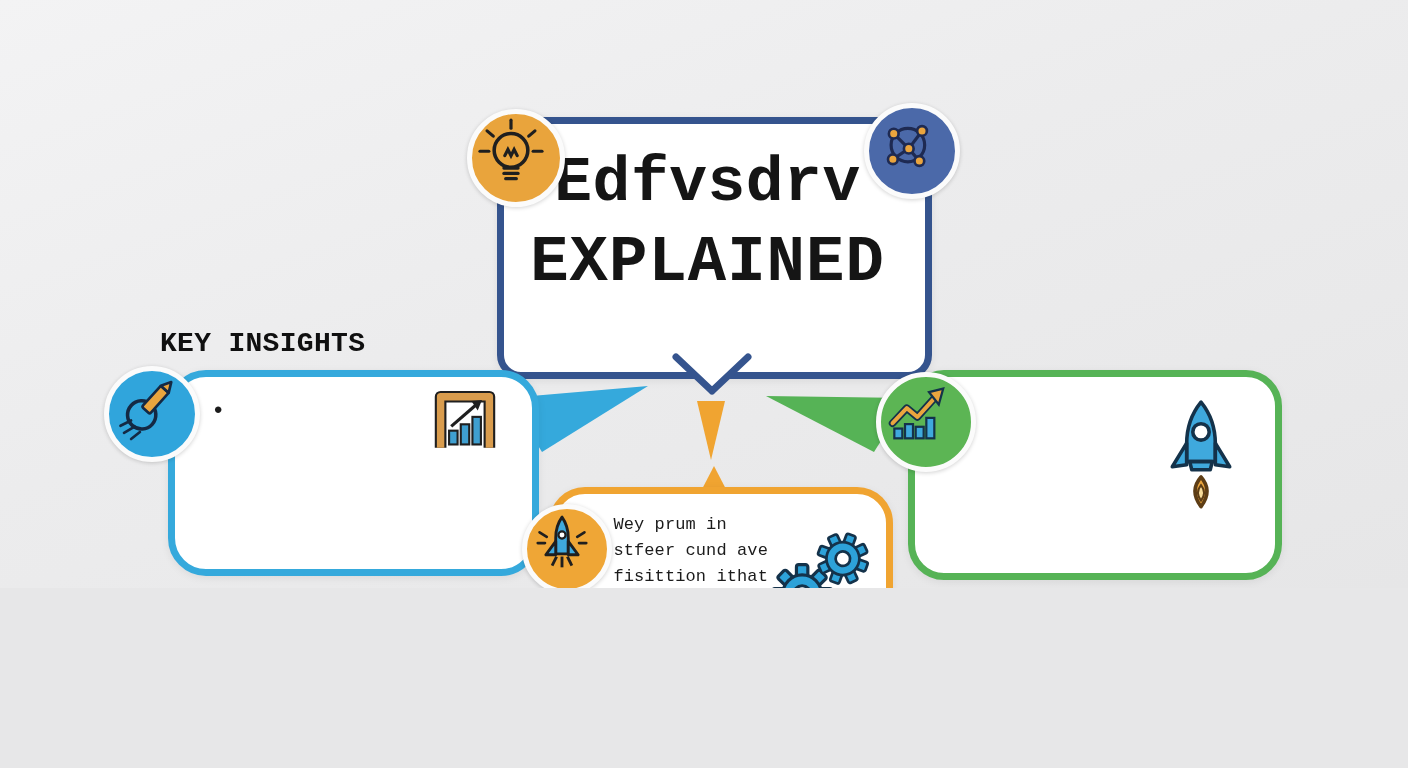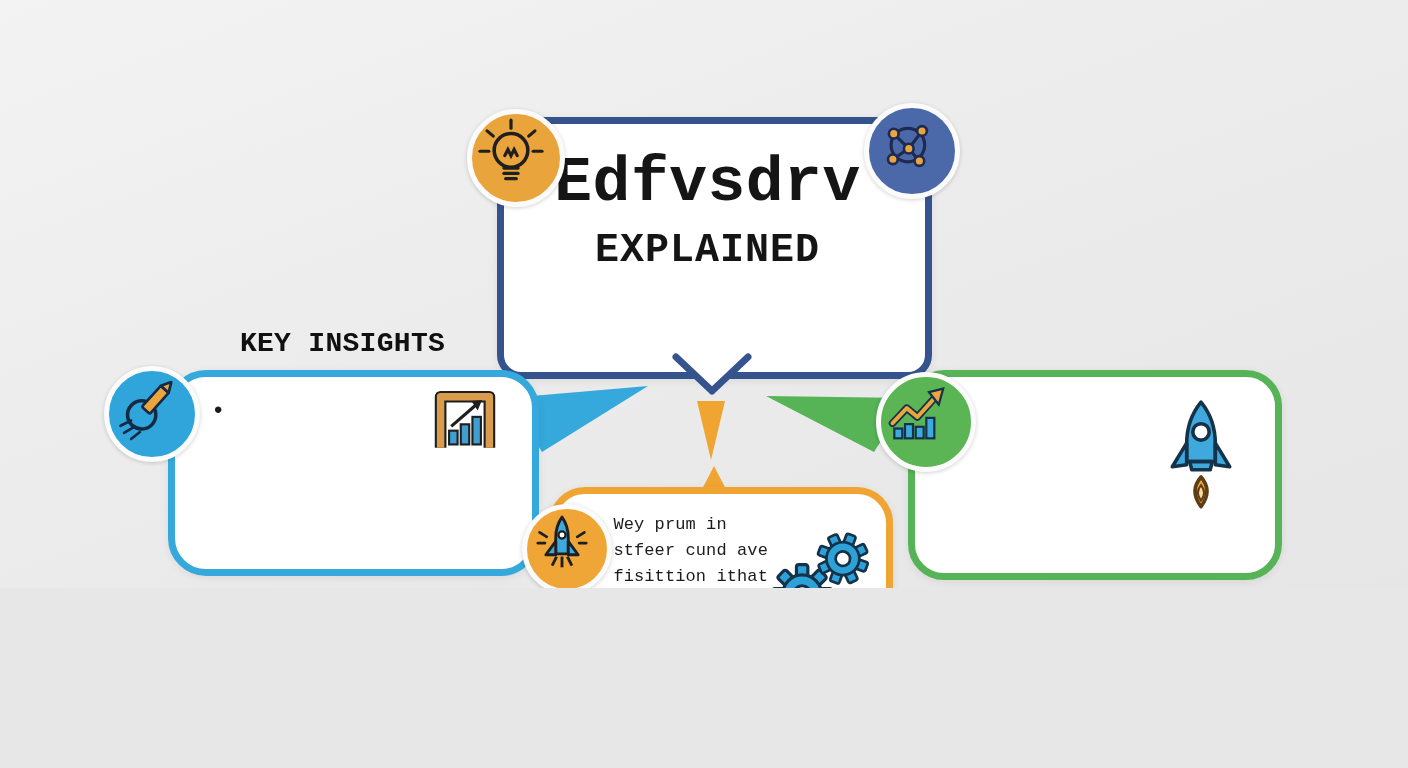--- a/index.html
+++ b/index.html
@@ -12,23 +12,23 @@
   .layer{position:absolute;left:0;top:0;width:1408px;height:768px;pointer-events:none;}
 
   .box{position:absolute;background:#fff;border-style:solid;box-shadow:0 2px 8px rgba(0,0,0,.07);}
   .box.central{left:497px;top:117px;width:421px;height:248px;border-width:7px;border-radius:24px;}
   .box.left{left:168px;top:370px;width:357px;height:192px;border-width:7px;border-radius:38px;}
   .box.uses{left:549px;top:487px;width:330px;height:201px;border-width:7px;border-radius:36px;}
   .box.right{left:908px;top:370px;width:360px;height:196px;border-width:7px;border-radius:36px;}
 
   .title-wrap{position:absolute;left:497px;top:152px;width:421px;text-align:center;}
   .title-line1{font-size:63px;font-weight:700;letter-spacing:.5px;color:#151515;line-height:1;}
-  .title-line2{font-size:40px;font-weight:700;letter-spacing:1px;color:#151515;line-height:1;margin-top:16px;}
-
-  .heading{position:absolute;font-size:28px;font-weight:700;color:#101010;text-align:center;letter-spacing:.3px;}
+  .title-line2{font-size:64px;font-weight:700;letter-spacing:1px;color:#151515;line-height:1;margin-top:16px;}
+
+  .heading{position:absolute;font-size:28px;font-weight:700;color:#101010;text-align:left;letter-spacing:.3px;}
   .heading.ki{left:160px;top:328px;width:365px;}
   .heading.us{left:556px;top:448px;width:330px;}
   .heading.fp{left:900px;top:328px;width:375px;}
 
   .textblock{position:absolute;display:flex;align-items:flex-start;}
   .textblock .bullet{font-size:24px;line-height:24px;margin-right:9px;}
   .textblock .body{font-size:22px;line-height:24px;white-space:pre-line;letter-spacing:.1px;}
   .tb-ki{left:211px;top:400px;width:300px;}
   .tb-us{left:590px;top:512px;}
   .tb-us .body{font-size:17px;line-height:26px;}

